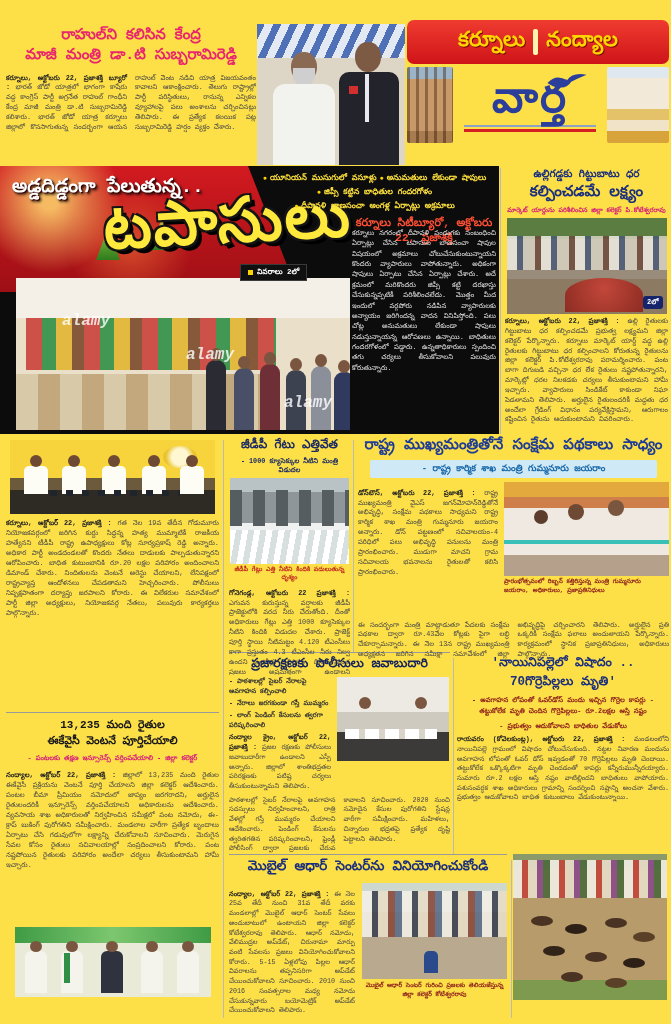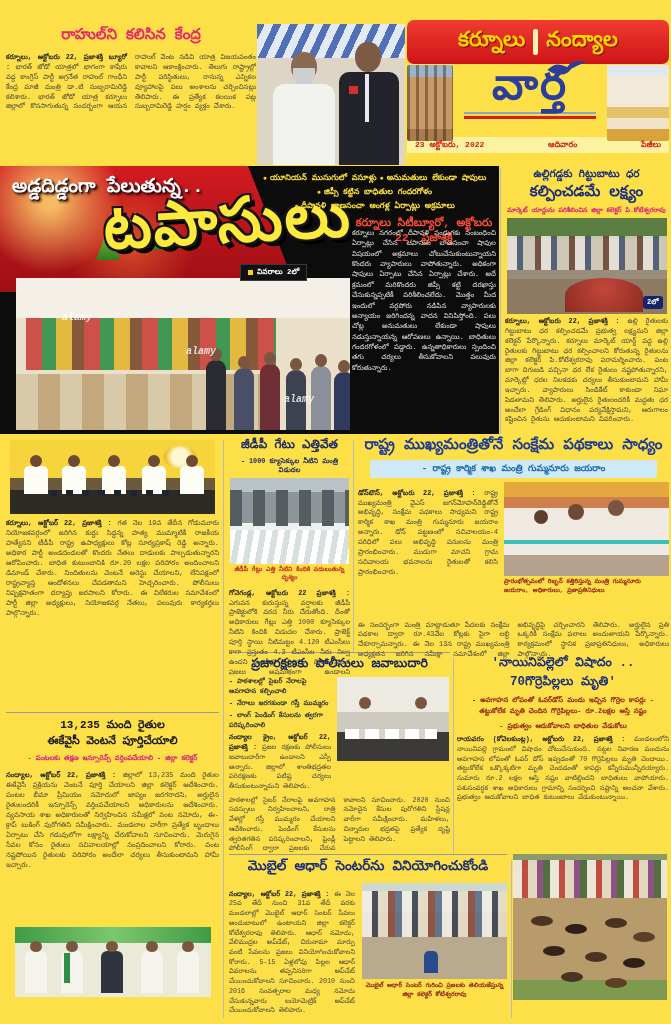--- a/index.html
+++ b/index.html
@@ -27,21 +27,21 @@
   #photo-top .man2-head{position:absolute;left:98px;top:18px;width:26px;height:30px;border-radius:48%;background:#7c5a44;}
   #photo-top .man2-body{position:absolute;left:82px;top:48px;width:60px;height:93px;border-radius:10px 10px 0 0;background:#23232c;}
   #photo-top .pocket{position:absolute;left:92px;top:62px;width:9px;height:8px;background:#d32f2f;}
   #photo-top .lanyard{position:absolute;left:108px;top:50px;width:4px;height:48px;background:#e8e8f2;}
 
   
   #masthead{left:407px;top:20px;width:262px;height:142px;}
   .mast-red{height:44px;background:linear-gradient(#ef3b30,#cf1418);border-radius:7px;display:flex;align-items:center;
     justify-content:center;gap:8px;color:#ffd400;font-size:21px;font-weight:bold;text-shadow:1px 1px 0 #7a0808;}
   .mast-bar{width:5px;height:26px;background:#fff3b0;border-radius:2px;}
-  .mast-mid{height:72px;display:flex;gap:5px;margin-top:1px;}
+  .mast-mid{height:80px;display:flex;align-items:center;gap:5px;margin-top:1px;}
   .img-fort{width:46px;height:76px;border-radius:2px;
     background:linear-gradient(180deg,#9db3c8 0 16%,#c89a6a 16% 84%,#a87c4e 84%),
       repeating-linear-gradient(90deg,rgba(90,60,30,.45) 0 3px,transparent 3px 9px);
     background-blend-mode:multiply;}
   .mast-title-wrap{flex:1;text-align:center;position:relative;}
   .mast-title{font-size:44px;font-weight:bold;color:#2b3e9b;line-height:1;letter-spacing:2px;}
   .mast-rule-b{height:2px;background:#90a2c4;margin:3px 6px 0;}
   .mast-rule-r{height:3px;background:#d42020;margin:2px 6px 0;}
   .dove{position:absolute;top:-8px;right:14px;width:42px;height:22px;}
   .img-bull{width:62px;height:76px;border-radius:2px;
@@ -81,21 +81,21 @@
   #photo-crackers .counter{position:absolute;left:0;top:96px;width:260px;height:56px;
     background:repeating-linear-gradient(90deg,#d8c9a8 0 22px,#c2a87c 22px 44px);}
   .fig{position:absolute;bottom:0;width:20px;height:58px;border-radius:9px 9px 0 0;}
   .fig::before{content:"";position:absolute;left:4px;top:-12px;width:12px;height:13px;border-radius:50%;background:#7a5640;}
   #photo-crackers .f1{left:190px;background:#2b2b33;height:70px;}
   #photo-crackers .f2{left:218px;background:#4a4f68;height:62px;}
   #photo-crackers .f3{left:244px;background:#6e2f36;height:66px;}
   #photo-crackers .f4{left:270px;background:#3c4250;height:60px;}
   #photo-crackers .f5{left:295px;background:#8a8f9a;height:64px;}
   #photo-crackers .f6{left:318px;background:#303a5e;height:58px;}
-  .wm{position:absolute;color:rgba(255,255,255,.8);font-size:10px;font-weight:bold;font-style:italic;}
+  .wm{position:absolute;color:rgba(255,255,255,.8);font-size:16px;font-weight:bold;font-style:italic;}
   .wm2{left:170px;top:68px;}
   .wm3{left:268px;top:116px;}
   .wm1{left:46px;top:34px;}
   .badge-details{position:absolute;left:240px;top:98px;background:#101010;border:1px solid #3a3a3a;color:#fff;
     font-size:7.5px;font-weight:bold;padding:2px 7px;display:flex;align-items:center;gap:4px;}
   .badge-details .sq{width:5px;height:5px;background:#ffd400;display:inline-block;}
 
   
   #vdiv-a{left:500px;top:168px;height:266px;}
   #story-onion{left:505px;top:168px;width:163px;height:268px;}
@@ -227,20 +227,21 @@
   #photo-sheep .l7{left:110px;top:104px;background:#2e2016;}#photo-sheep .l8{left:48px;top:118px;}
   #photo-sheep .l9{left:92px;top:124px;background:#5a4026;}
 </style>
 </head>
 <body>
 
 <div class="page">
 
   <section class="abs" id="story-rahul">
     <div class="hl">రాహుల్‌ని కలిసిన కేంద్ర</div>
+    <div class="hl">మాజీ మంత్రి డా.టి సుబ్బరామిరెడ్డి</div>
     <p class="body jtext"><b class="dl">కర్నూలు, అక్టోబరు 22, ప్రజాశక్తి బ్యూరో :</b> <span>భారత్ జోడో యాత్రలో భాగంగా కాషేరు వద్ద కాంగ్రెస్ పార్టీ అగ్రనేత రాహుల్ గాంధీని కేంద్ర మాజీ మంత్రి డా.టి సుబ్బరామిరెడ్డి కలిశారు. భారత్ జోడో యాత్ర కర్నూలు జిల్లాలో కొనసాగుతున్న సందర్భంగా ఆయన రాహుల్ వెంట నడిచి యాత్ర విజయవంతం కావాలని ఆకాంక్షించారు. తెలుగు రాష్ట్రాల్లో పార్టీ పరిస్థితులు, రానున్న ఎన్నికల వ్యూహాలపై పలు అంశాలను చర్చించినట్లు తెలిపారు. ఈ ప్రత్యేక కలయిక పట్ల సుబ్బరామిరెడ్డి హర్షం వ్యక్తం చేశారు.</span></p>
   </section>
 
   <div class="abs" id="photo-top">
     <div class="tent"></div>
     <div class="man1-head"></div>
       <div class="man1-beard"></div>
       <div class="man1-body"></div>
     <div class="man2-head"></div>
       <div class="man2-body"></div>
@@ -258,25 +259,20 @@
       <div class="img-fort"></div>
       <div class="mast-title-wrap">
         <svg class="dove" viewBox="0 0 60 30">
           <path d="M2 18 Q14 4 30 14 Q38 2 58 6 Q44 12 36 16 Q30 26 18 24 Q10 24 2 18Z" fill="#2b3e9b"></path>
         </svg>
         <div class="mast-title">వార్త</div>
         <div class="mast-rule-b"></div>
         <div class="mast-rule-r"></div>
       </div>
       <div class="img-bull"></div>
-    </div>
-    <div class="date-strip">
-      <span>23 అక్టోబరు, 2022</span>
-      <span>ఆదివారం</span>
-      <span>పేజీలు</span>
     </div>
   </header>
 
   <section class="abs" id="hero">
     <div class="hero-red"></div>
     <div class="cracker" id="cracker-1"></div>
     <div class="cracker" id="cracker-2"></div>
     <div class="hero-kicker">అడ్డదిడ్డంగా పేలుతున్న..</div>
     <div class="hero-title">టపాసులు</div>
     <div class="hero-bullets">

